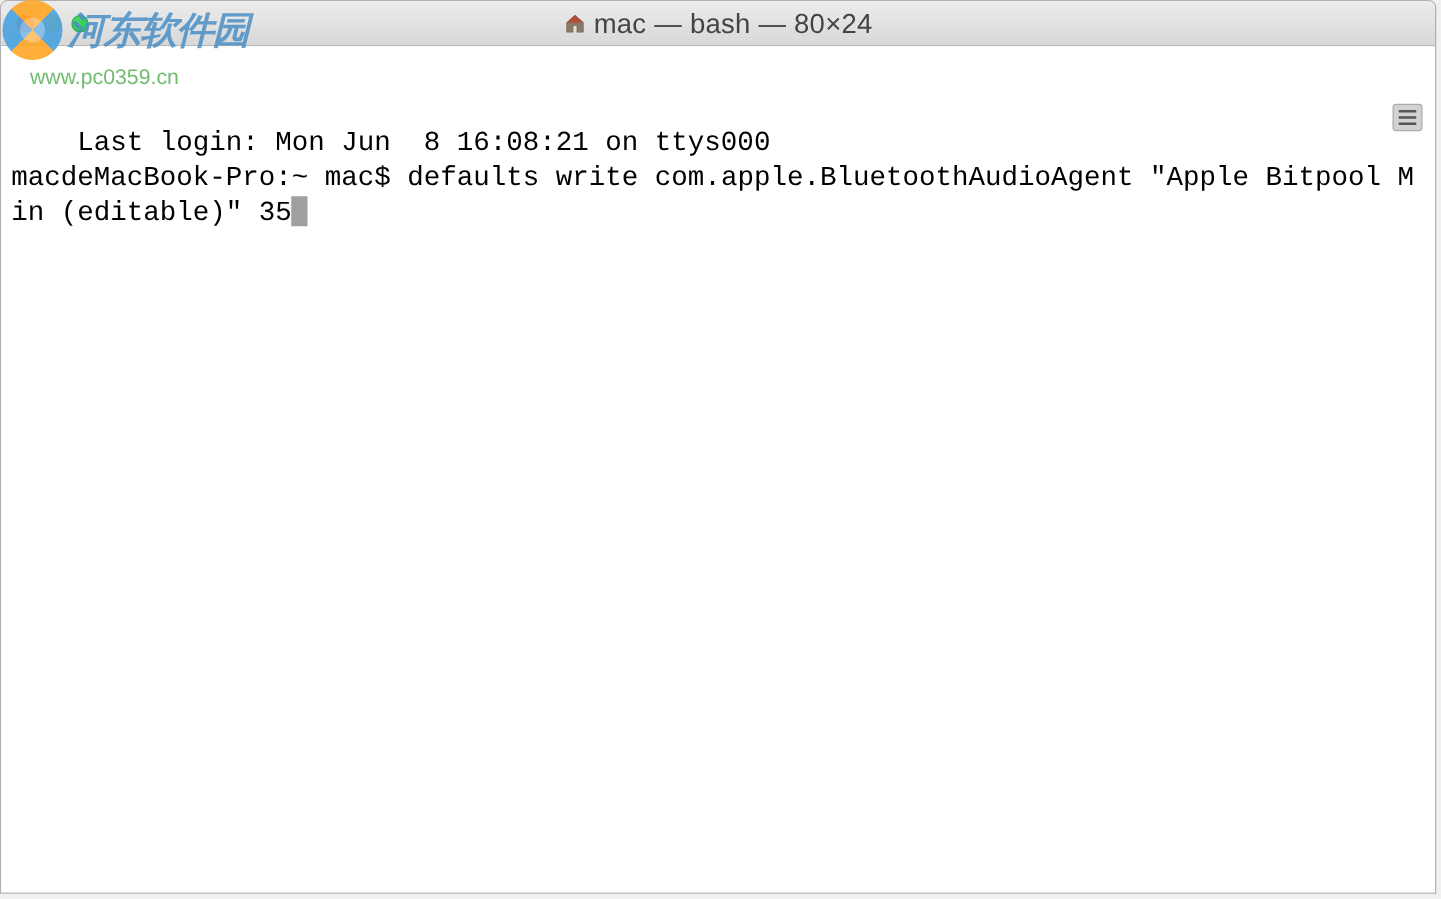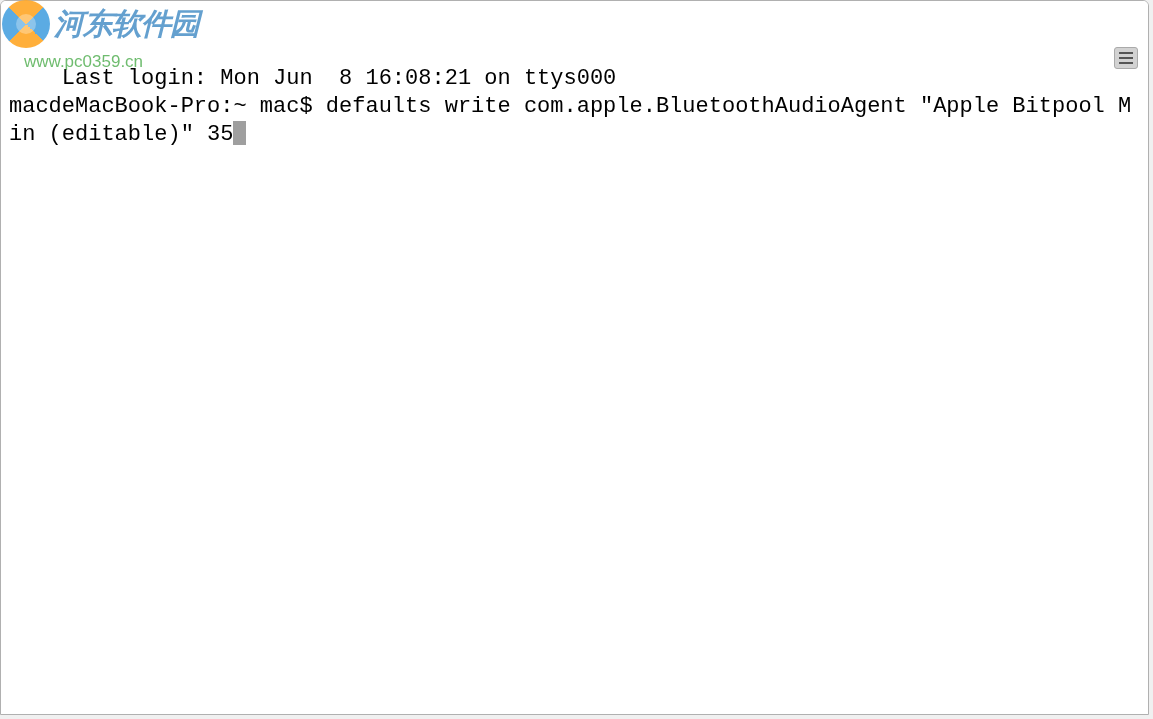--- a/index.html
+++ b/index.html
@@ -157,20 +157,36 @@
       font-family: Arial, sans-serif;
       z-index: 10;
       pointer-events: none;
       text-align: center;
     }
   </style>
 </head>
 <body>
 
 <div class="window">
+  <div class="titlebar">
+    <div class="traffic-lights">
+      <div class="traffic-light tl-close"></div>
+      <div class="traffic-light tl-minimize"></div>
+      <div class="traffic-light tl-zoom"></div>
+    </div>
+    <div class="title-container">
+      <span class="home-icon">
+        <svg viewBox="0 0 24 24" fill="none">
+          <path d="M3 11 L12 3 L21 11 L21 21 L14 21 L14 14 L10 14 L10 21 L3 21 Z" fill="#8a7a68" stroke="#6b5d4d" stroke-width="0.5"></path>
+          <path d="M3 11 L12 3 L21 11" fill="#b0503a" stroke="#8a3d2a" stroke-width="0.5"></path>
+        </svg>
+      </span>
+      <span class="window-title">mac — bash — 80×24</span>
+    </div>
+  </div>
 
   <div class="terminal-body">
     <div class="menu-icon">
       <div></div><div></div><div></div>
     </div>
     <span class="terminal-line">Last login: Mon Jun  8 16:08:21 on ttys000</span>
 <span class="terminal-line">macdeMacBook-Pro:~ mac$ </span><span class="terminal-line">defaults write com.apple.BluetoothAudioAgent "Apple Bitpool Min (editable)" 35</span><span class="cursor-block"></span>
   </div>
 </div>
 

